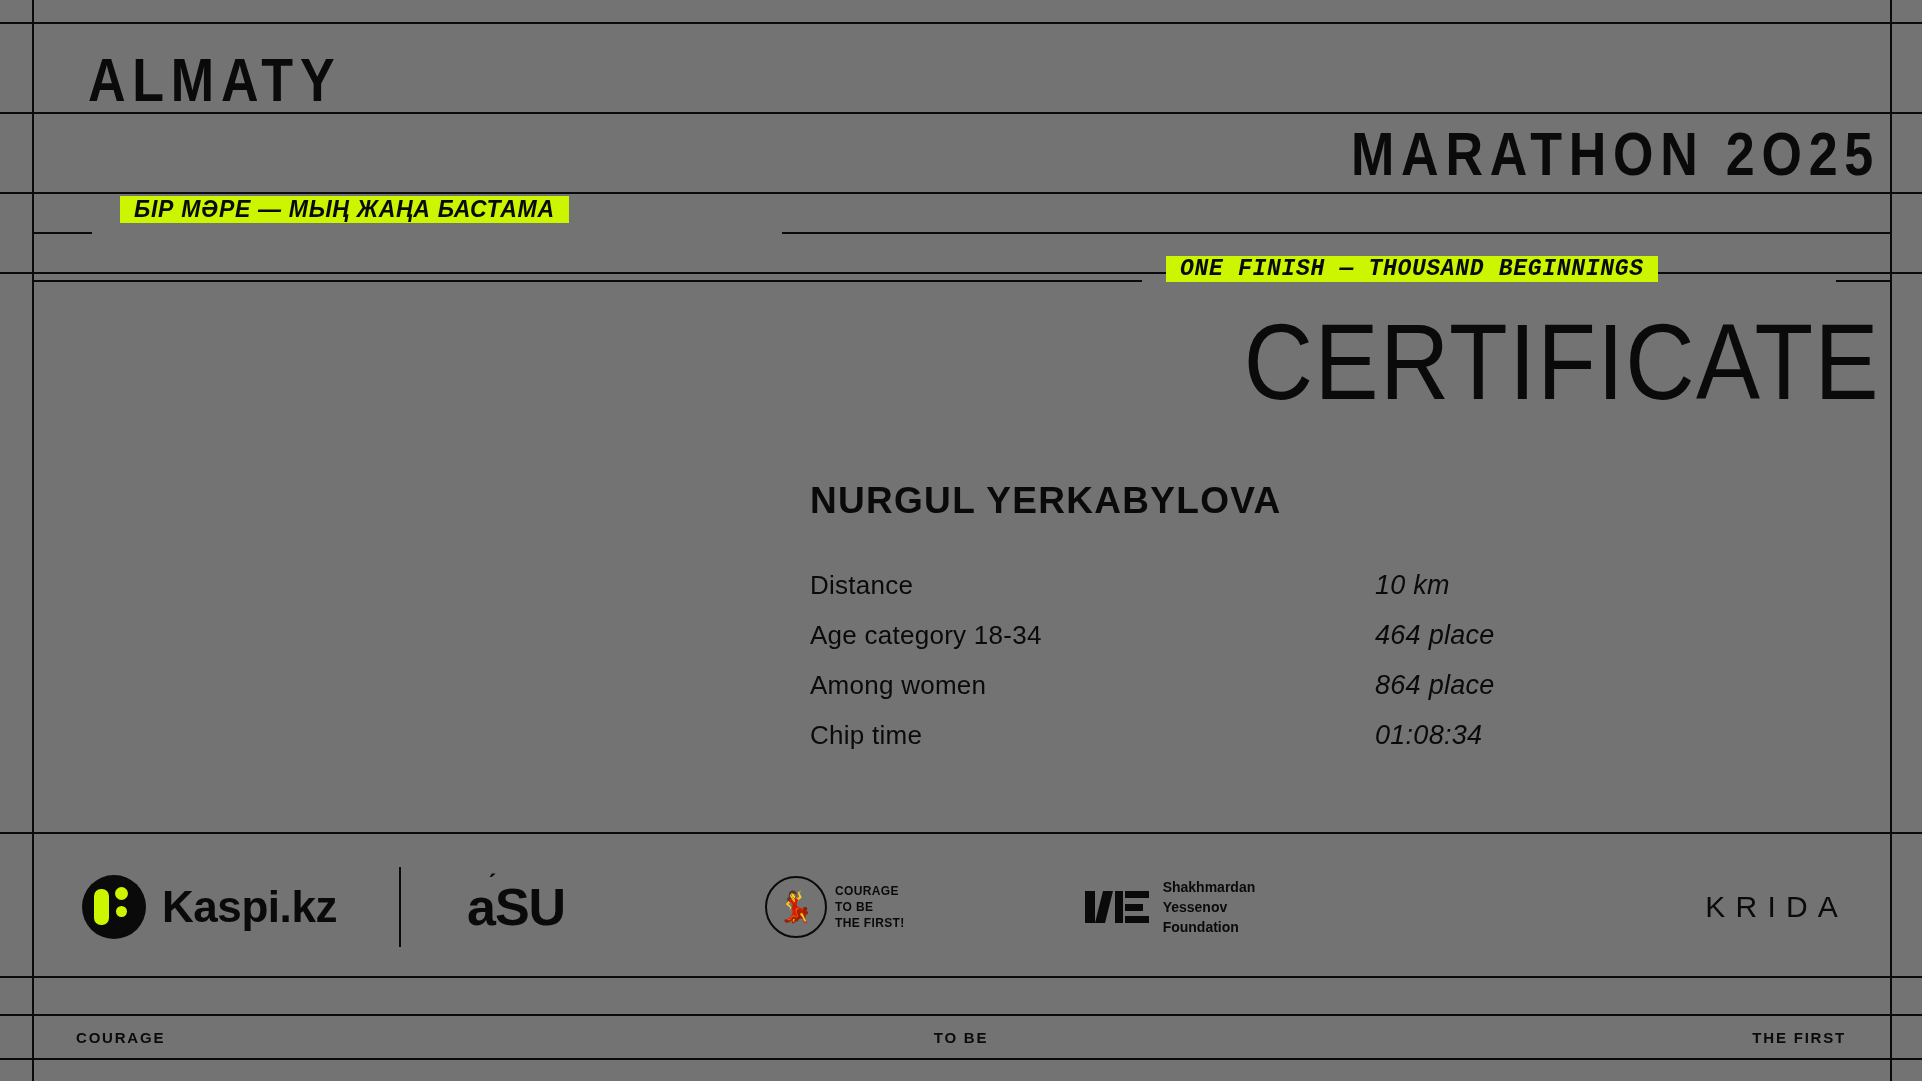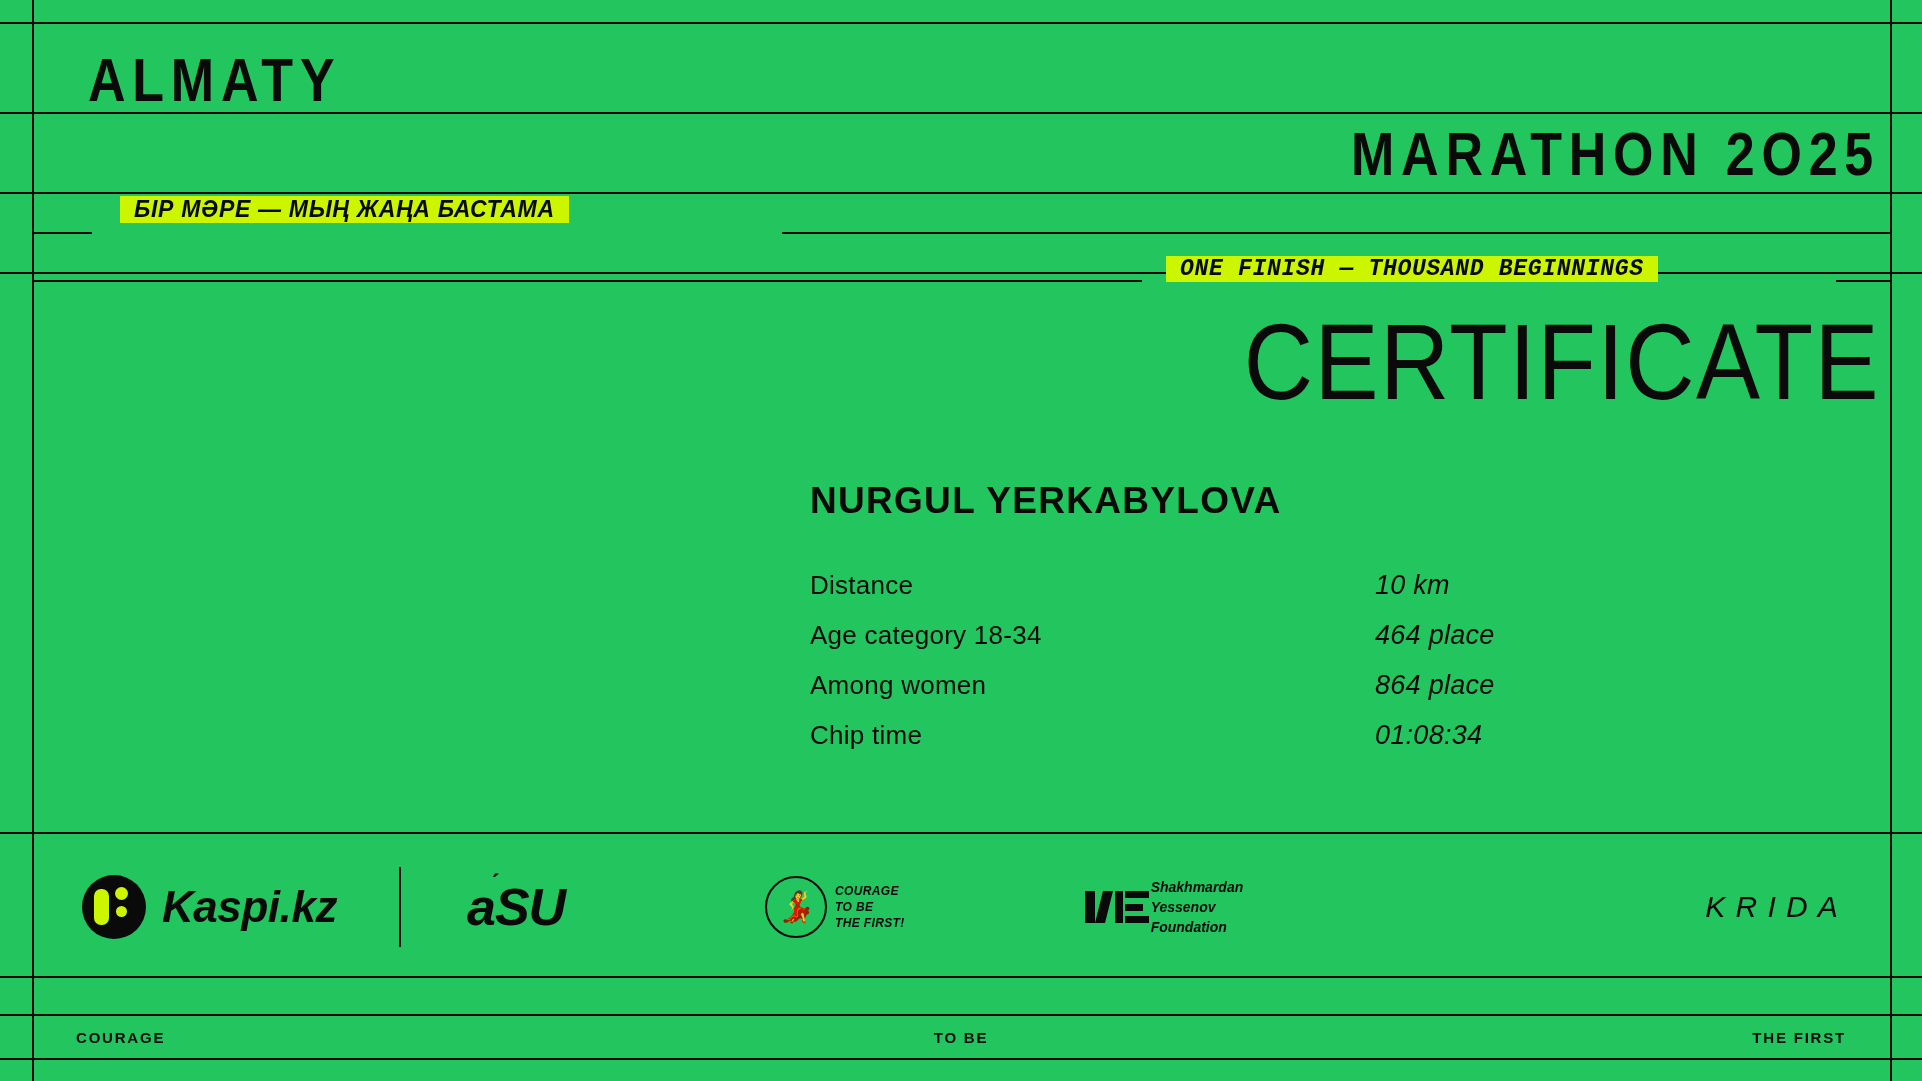--- a/index.html
+++ b/index.html
@@ -14,21 +14,21 @@
     font-family: "Liberation Sans", sans-serif;
     color: #0a0a0a;
     position: relative;
   }
 
   .cert {
     position: absolute;
     left: 0; top: 0;
     width: 1922px;
     height: 1081px;
-    background: #22c55e;
+    background: #737373;
   }
 
   
   .hline {
     position: absolute;
     left: 0;
     width: 1922px;
     height: 0;
     border-top: 2px solid #0a0a0a;
   }
@@ -147,21 +147,20 @@
 
   
   #sponsor-strip {
     position: absolute;
     left: 0;
     top: 840px;
     width: 1922px;
     height: 134px;
     display: flex;
     align-items: center;
-    font-style: italic;
   }
   .sponsor {
     display: flex;
     align-items: center;
     justify-content: center;
     height: 100%;
   }
 
   #sponsor-kaspi {
     margin-left: 82px;
@@ -242,20 +241,21 @@
   }
   #courage-lines {
     font-size: 12px;
     font-weight: 700;
     line-height: 1.35;
     letter-spacing: 0.03em;
   }
 
   #sponsor-yessenov {
     margin-left: 180px;
+    gap: 12px;
     align-items: center;
   }
   .yes-mark {
     width: 66px; height: 40px;
     position: relative;
     flex: none;
   }
   .yes-mark i {
     position: absolute;
     background: #0a0a0a;

